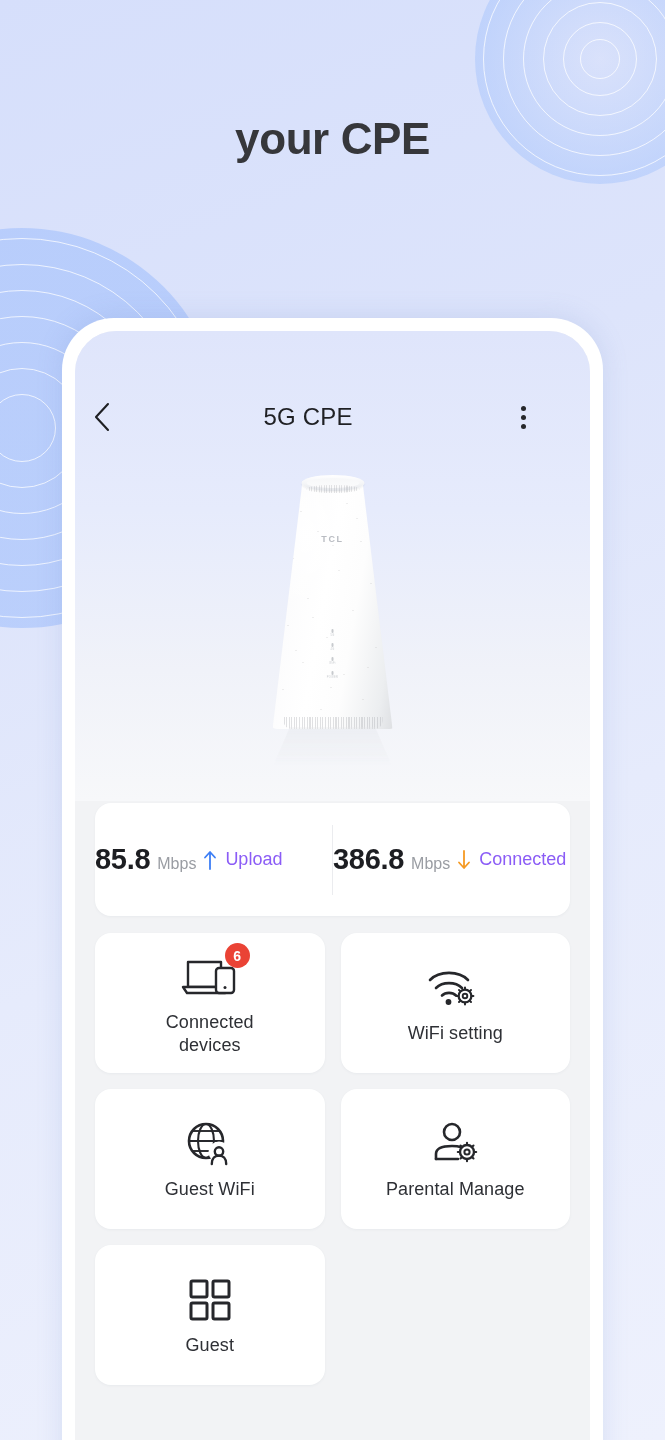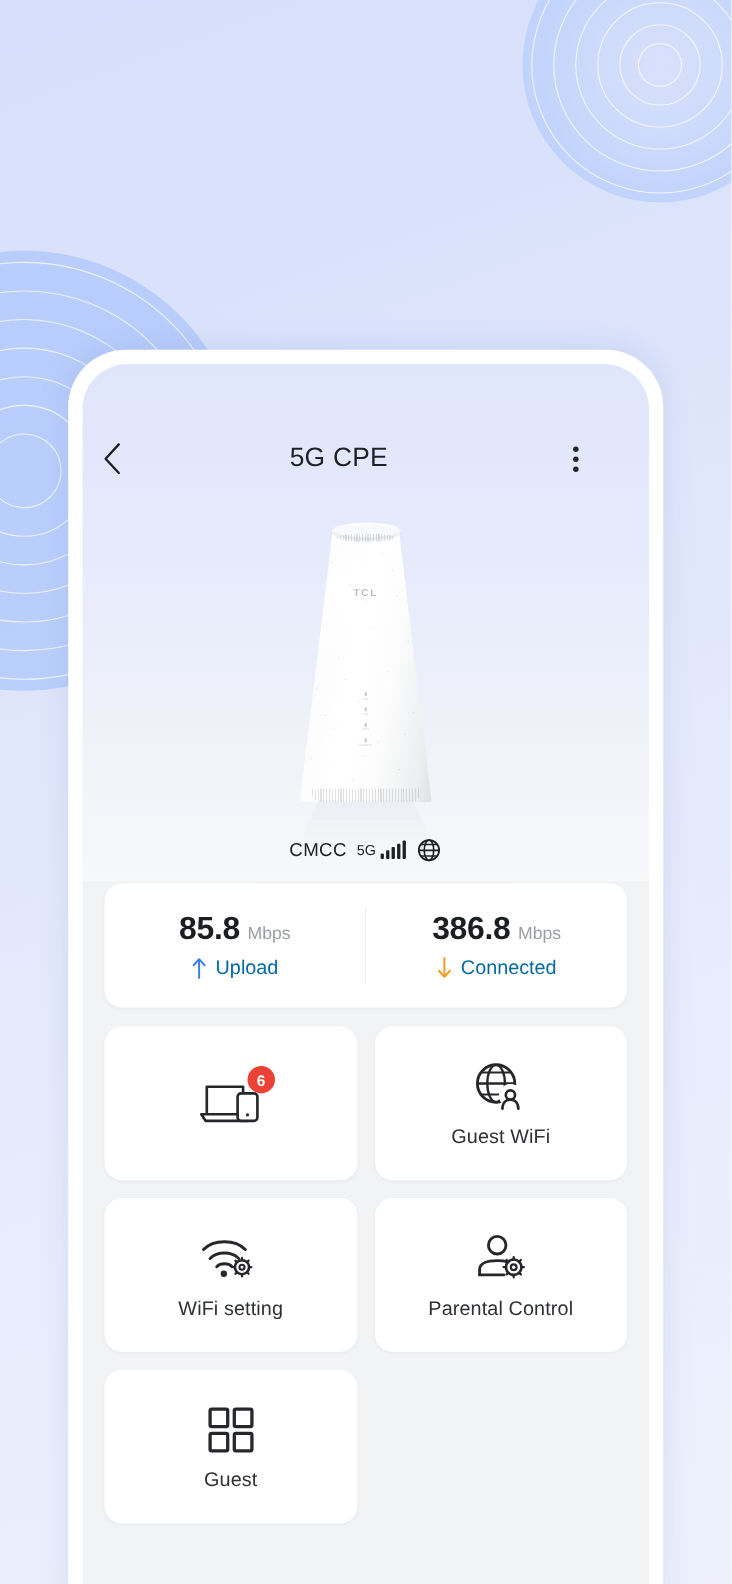--- a/index.html
+++ b/index.html
@@ -142,26 +142,26 @@
   .globe-small{ width:24px; height:24px; display:block; }
 
   
   .content{ position:absolute; left:0; top:472px; width:515px; padding:0 20px; z-index:3; }
 
   .speed-card{
     background:#fff; border-radius:16px; height:113px;
     display:flex; align-items:center;
     box-shadow:0 1px 3px rgba(60,70,100,.05);
   }
-  .speed-half{ flex:1; display:flex; flex-direction:column; align-items:center; gap:7px; }
+  .speed-half{ flex:1; display:flex; flex-direction:row; align-items:center; gap:7px; }
   .speed-top{ display:flex; align-items:baseline; gap:7px; }
   .speed-val{ font-size:29px; font-weight:bold; color:#1d1e22; letter-spacing:-.3px; }
   .speed-unit{ font-size:16px; color:#9a9da3; }
   .speed-bot{ display:flex; align-items:center; gap:8px; }
-  .speed-lbl{ font-size:18px; color:#0369a1; }
+  .speed-lbl{ font-size:18px; color:#8b5cf6; }
   .arrow{ width:14px; height:20px; display:block; }
   .vdiv{ width:1px; height:70px; background:#ebecef; }
 
   .grid{ margin-top:17px; display:flex; flex-wrap:wrap; gap:16px; }
   .tile{
     width:calc(50% - 8px); height:140px; background:#fff; border-radius:16px;
     display:flex; flex-direction:column; align-items:center; justify-content:center;
     box-shadow:0 1px 3px rgba(60,70,100,.05); cursor:pointer;
     position:relative;
   }
@@ -195,20 +195,21 @@
     <i style="left:10px;top:10px;width:380px;height:380px;"></i>
     <i style="left:36px;top:36px;width:328px;height:328px;"></i>
     <i style="left:62px;top:62px;width:276px;height:276px;"></i>
     <i style="left:88px;top:88px;width:224px;height:224px;"></i>
     <i style="left:114px;top:114px;width:172px;height:172px;"></i>
     <i style="left:140px;top:140px;width:120px;height:120px;"></i>
     <i style="left:166px;top:166px;width:68px;height:68px;"></i>
   </div>
 
   <div class="headline">
+    <div>your CPE</div>
   </div>
 
   <div class="phone">
     <div class="screen">
       <div class="screen-top"></div>
 
       <div class="appbar">
         <div class="back-btn">
           <span>
             <svg width="20" height="32" viewBox="0 0 20 32" fill="none">
@@ -272,42 +273,20 @@
             <div class="led-row">
                 <span class="led-dot"></span>
                 <span class="led-lbl">POWER</span>
               </div>
           </div>
           <div class="vent-bottom"></div>
           <div class="reflection"></div>
         </div>
       </div>
 
-      <div class="status-row">
-        <span class="carrier">CMCC</span>
-        <span class="netgroup">
-          <span class="nettype">5G</span>
-          <span class="bars">
-            <i></i>
-              <i></i>
-              <i></i>
-              <i></i>
-              <i></i>
-          </span>
-        </span>
-        <span>
-          <svg class="globe-small" viewBox="0 0 24 24" fill="none">
-            <circle cx="12" cy="12" r="9.2" stroke="#1f2024" stroke-width="1.7"></circle>
-            <ellipse cx="12" cy="12" rx="4.3" ry="9.2" stroke="#1f2024" stroke-width="1.5"></ellipse>
-            <line x1="2.8" y1="12" x2="21.2" y2="12" stroke="#1f2024" stroke-width="1.5"></line>
-            <path d="M4.4 6.8 H19.6" stroke="#1f2024" stroke-width="1.3"></path>
-            <path d="M4.4 17.2 H19.6" stroke="#1f2024" stroke-width="1.3"></path>
-          </svg>
-        </span>
-      </div>
 
       <div class="content">
 
         <div class="speed-card">
           <div class="speed-half">
             <div class="speed-top">
               <span class="speed-val">85.8</span>
               <span class="speed-unit">Mbps</span>
             </div>
             <div class="speed-bot">
@@ -341,65 +320,66 @@
           <div class="tile">
             <div class="tile-icon">
               <svg width="62" height="46" viewBox="0 0 62 46" fill="none">
                 <path d="M9 8 H42 V33 H9 Z" stroke="#26272b" stroke-width="2.4" stroke-linejoin="round"></path>
                 <path d="M4 33 H50 L46 39 H8 Z" stroke="#26272b" stroke-width="2.4" stroke-linejoin="round" fill="#fff"></path>
                 <rect x="37" y="14" width="18" height="25" rx="3" fill="#fff" stroke="#26272b" stroke-width="2.4"></rect>
                 <circle cx="46" cy="33.5" r="1.5" fill="#26272b"></circle>
               </svg>
               <span class="badge">6</span>
             </div>
+            <div class="tile-label">Connected devices</div>
+          </div>
+
+          <div class="tile">
+            <div class="tile-icon">
+              <svg width="58" height="44" viewBox="0 0 58 44" fill="none">
+                <path d="M4 14 C13 4.5 33 4.5 42 14" stroke="#26272b" stroke-width="2.6" stroke-linecap="round"></path>
+                <path d="M10 22 C16.5 15.5 29.5 15.5 36 22" stroke="#26272b" stroke-width="2.6" stroke-linecap="round"></path>
+                <path d="M16 29.5 C19.5 26 26.5 26 30 29.5" stroke="#26272b" stroke-width="2.6" stroke-linecap="round"></path>
+                <circle cx="22.5" cy="36" r="2.9" fill="#26272b"></circle>
+                <circle cx="39" cy="30" r="6.4" stroke="#26272b" stroke-width="2.3" fill="#fff"></circle>
+                <circle cx="39" cy="30" r="2.3" stroke="#26272b" stroke-width="1.9"></circle>
+                <path d="M39 21.6 V23.6 M39 36.4 V38.4 M30.6 30 H32.6 M45.4 30 H47.4 M33 24 L34.4 25.4 M43.6 34.6 L45 36 M45 24 L43.6 25.4 M34.4 34.6 L33 36" stroke="#26272b" stroke-width="2" stroke-linecap="round"></path>
+              </svg>
+            </div>
+            <div class="tile-label">WiFi setting</div>
           </div>
 
           <div class="tile">
             <div class="tile-icon">
               <svg width="52" height="48" viewBox="0 0 52 48" fill="none">
                 <circle cx="22" cy="21" r="17" stroke="#26272b" stroke-width="2.6"></circle>
                 <ellipse cx="22" cy="21" rx="8" ry="17" stroke="#26272b" stroke-width="2.1"></ellipse>
                 <line x1="5" y1="21" x2="39" y2="21" stroke="#26272b" stroke-width="2.1"></line>
                 <path d="M8.3 11 H35.7" stroke="#26272b" stroke-width="1.9"></path>
                 <path d="M8.3 31 H35.7" stroke="#26272b" stroke-width="1.9"></path>
                 <circle cx="35" cy="32" r="10.5" fill="#fff"></circle>
                 <circle cx="35" cy="31.5" r="4.2" stroke="#26272b" stroke-width="2.4" fill="#fff"></circle>
                 <path d="M27.8 44 C27.8 38.2 31 35.6 35 35.6 C39 35.6 42.2 38.2 42.2 44" stroke="#26272b" stroke-width="2.4" stroke-linecap="round"></path>
               </svg>
             </div>
             <div class="tile-label">Guest WiFi</div>
           </div>
 
           <div class="tile">
             <div class="tile-icon">
-              <svg width="58" height="44" viewBox="0 0 58 44" fill="none">
-                <path d="M4 14 C13 4.5 33 4.5 42 14" stroke="#26272b" stroke-width="2.6" stroke-linecap="round"></path>
-                <path d="M10 22 C16.5 15.5 29.5 15.5 36 22" stroke="#26272b" stroke-width="2.6" stroke-linecap="round"></path>
-                <path d="M16 29.5 C19.5 26 26.5 26 30 29.5" stroke="#26272b" stroke-width="2.6" stroke-linecap="round"></path>
-                <circle cx="22.5" cy="36" r="2.9" fill="#26272b"></circle>
-                <circle cx="39" cy="30" r="6.4" stroke="#26272b" stroke-width="2.3" fill="#fff"></circle>
-                <circle cx="39" cy="30" r="2.3" stroke="#26272b" stroke-width="1.9"></circle>
-                <path d="M39 21.6 V23.6 M39 36.4 V38.4 M30.6 30 H32.6 M45.4 30 H47.4 M33 24 L34.4 25.4 M43.6 34.6 L45 36 M45 24 L43.6 25.4 M34.4 34.6 L33 36" stroke="#26272b" stroke-width="2" stroke-linecap="round"></path>
-              </svg>
-            </div>
-            <div class="tile-label">WiFi setting</div>
-          </div>
-
-          <div class="tile">
-            <div class="tile-icon">
               <svg width="54" height="46" viewBox="0 0 54 46" fill="none">
                 <circle cx="24" cy="11" r="8" stroke="#26272b" stroke-width="2.6"></circle>
                 <path d="M8 38 V33 C8 27.5 15 25 24 25 C27.5 25 30.8 25.4 33.5 26.2" stroke="#26272b" stroke-width="2.6" stroke-linecap="round"></path>
                 <path d="M8 38 H30" stroke="#26272b" stroke-width="2.6" stroke-linecap="round"></path>
                 <circle cx="39" cy="31" r="7" stroke="#26272b" stroke-width="2.4" fill="#fff"></circle>
                 <circle cx="39" cy="31" r="2.6" stroke="#26272b" stroke-width="2"></circle>
                 <path d="M39 21.8 V24 M39 38 V40.2 M29.8 31 H32 M46 31 H48.2 M32.5 24.5 L34.1 26.1 M43.9 35.9 L45.5 37.5 M45.5 24.5 L43.9 26.1 M34.1 35.9 L32.5 37.5" stroke="#26272b" stroke-width="2.1" stroke-linecap="round"></path>
               </svg>
             </div>
-            <div class="tile-label">Parental Control</div>
+            <div class="tile-label">Parental Manage</div>
           </div>
 
           <div class="tile">
             <div class="tile-icon">
               <svg width="44" height="44" viewBox="0 0 44 44" fill="none">
                 <rect x="3" y="3" width="16" height="16" rx="1.5" stroke="#26272b" stroke-width="3"></rect>
                 <rect x="25" y="3" width="16" height="16" rx="1.5" stroke="#26272b" stroke-width="3"></rect>
                 <rect x="3" y="25" width="16" height="16" rx="1.5" stroke="#26272b" stroke-width="3"></rect>
                 <rect x="25" y="25" width="16" height="16" rx="1.5" stroke="#26272b" stroke-width="3"></rect>
               </svg>

